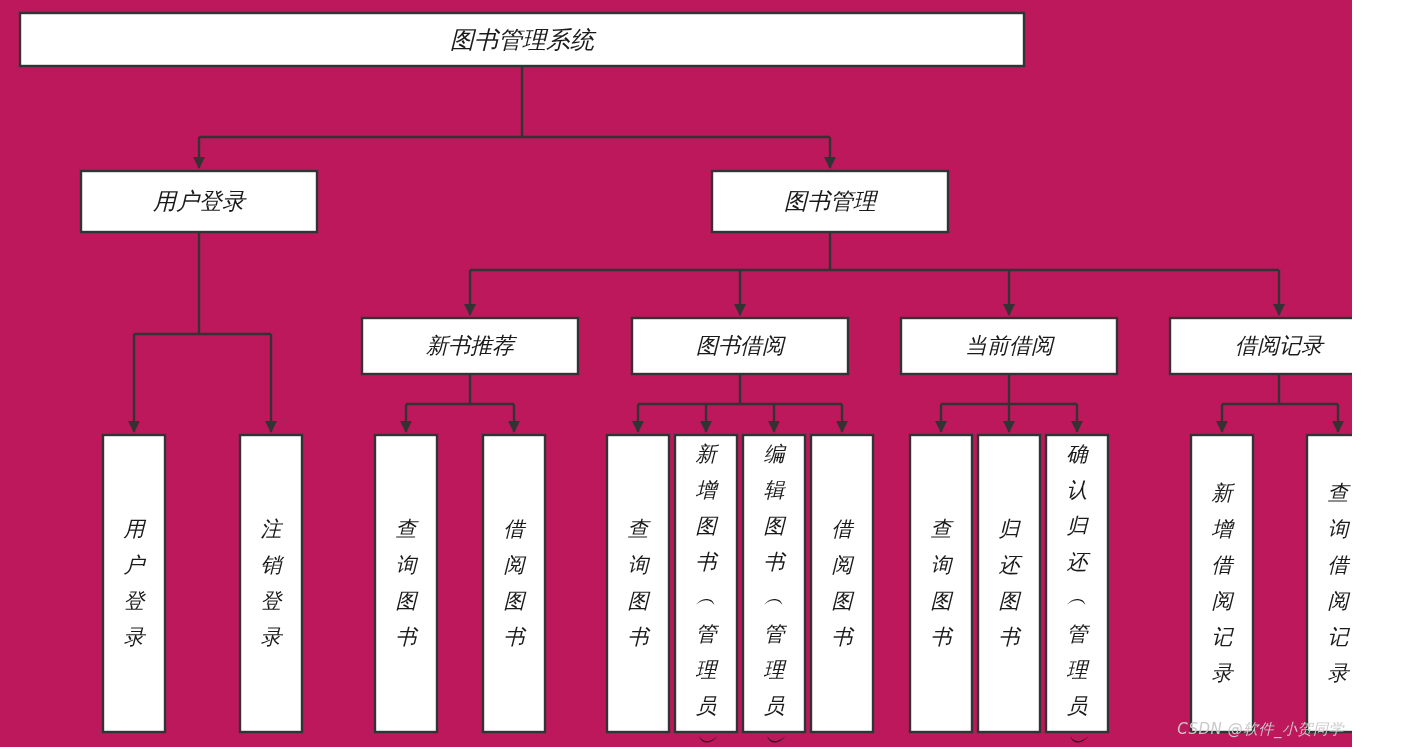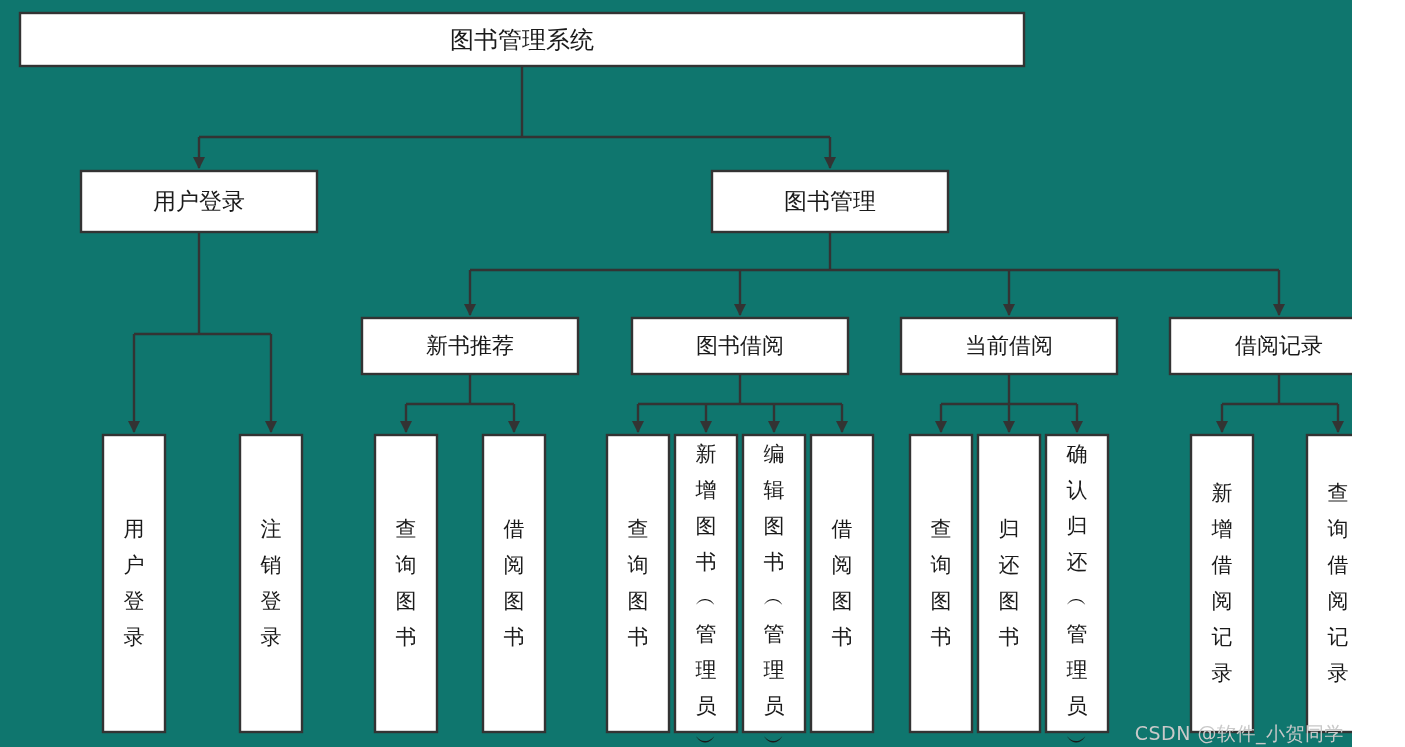--- a/index.html
+++ b/index.html
@@ -7,22 +7,23 @@
     padding: 0;
     background: #ffffff;
   }
   body {
     font-family: "DejaVu Sans", "Liberation Sans", sans-serif;
   }
   #diagram-root {
     position: relative;
     width: 1352px;
     height: 747px;
-    background: #0f766e;
+    background: #be185d;
     overflow: hidden;
+    font-style: italic;
   }
   svg.canvas {
     position: absolute;
     left: 0;
     top: 0;
     width: 1405px;
     height: 747px;
   }
   .node-box {
     fill: #ffffff;
@@ -52,23 +53,23 @@
     fill: none;
     stroke-linecap: butt;
   }
   .arrow-head {
     fill: #333333;
     stroke: none;
   }
   .watermark {
     position: absolute;
     right: 8px;
-    bottom: 0;
-    font-family: "DejaVu Sans", "Liberation Sans", sans-serif;
-    font-size: 19px;
+    bottom: 8px;
+    font-family: "DejaVu Sans", "Liberation Sans", sans-serif;
+    font-size: 15px;
     color: #c9c9c9;
     letter-spacing: 0.5px;
     white-space: nowrap;
     pointer-events: none;
   }
 </style>
 </head>
 <body>
 
 <div id="diagram-root">

